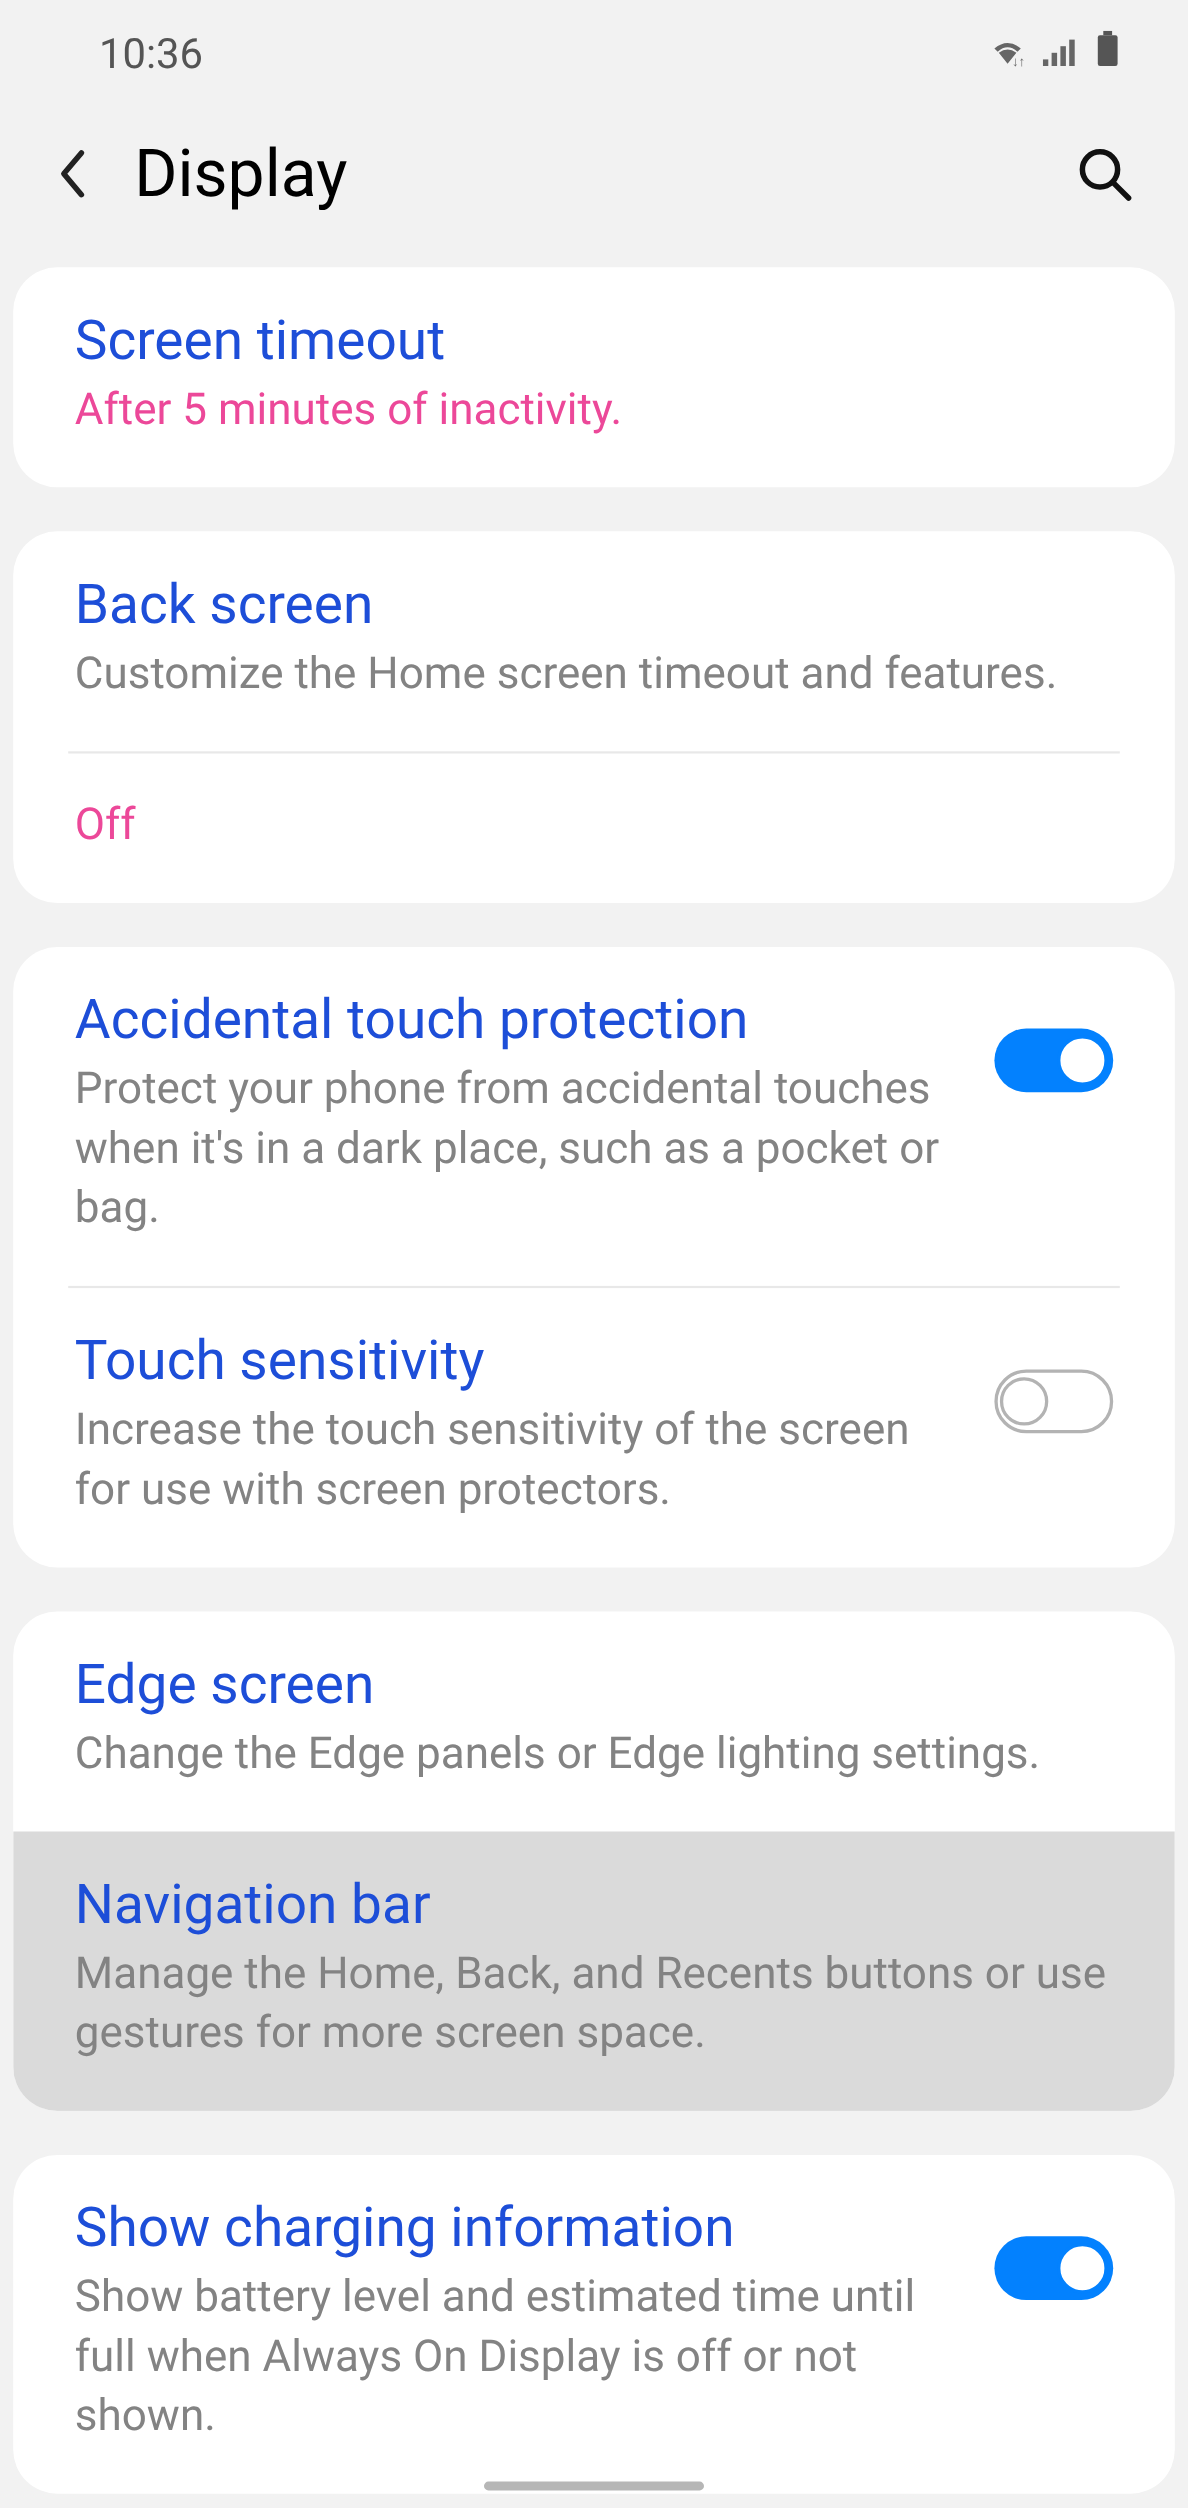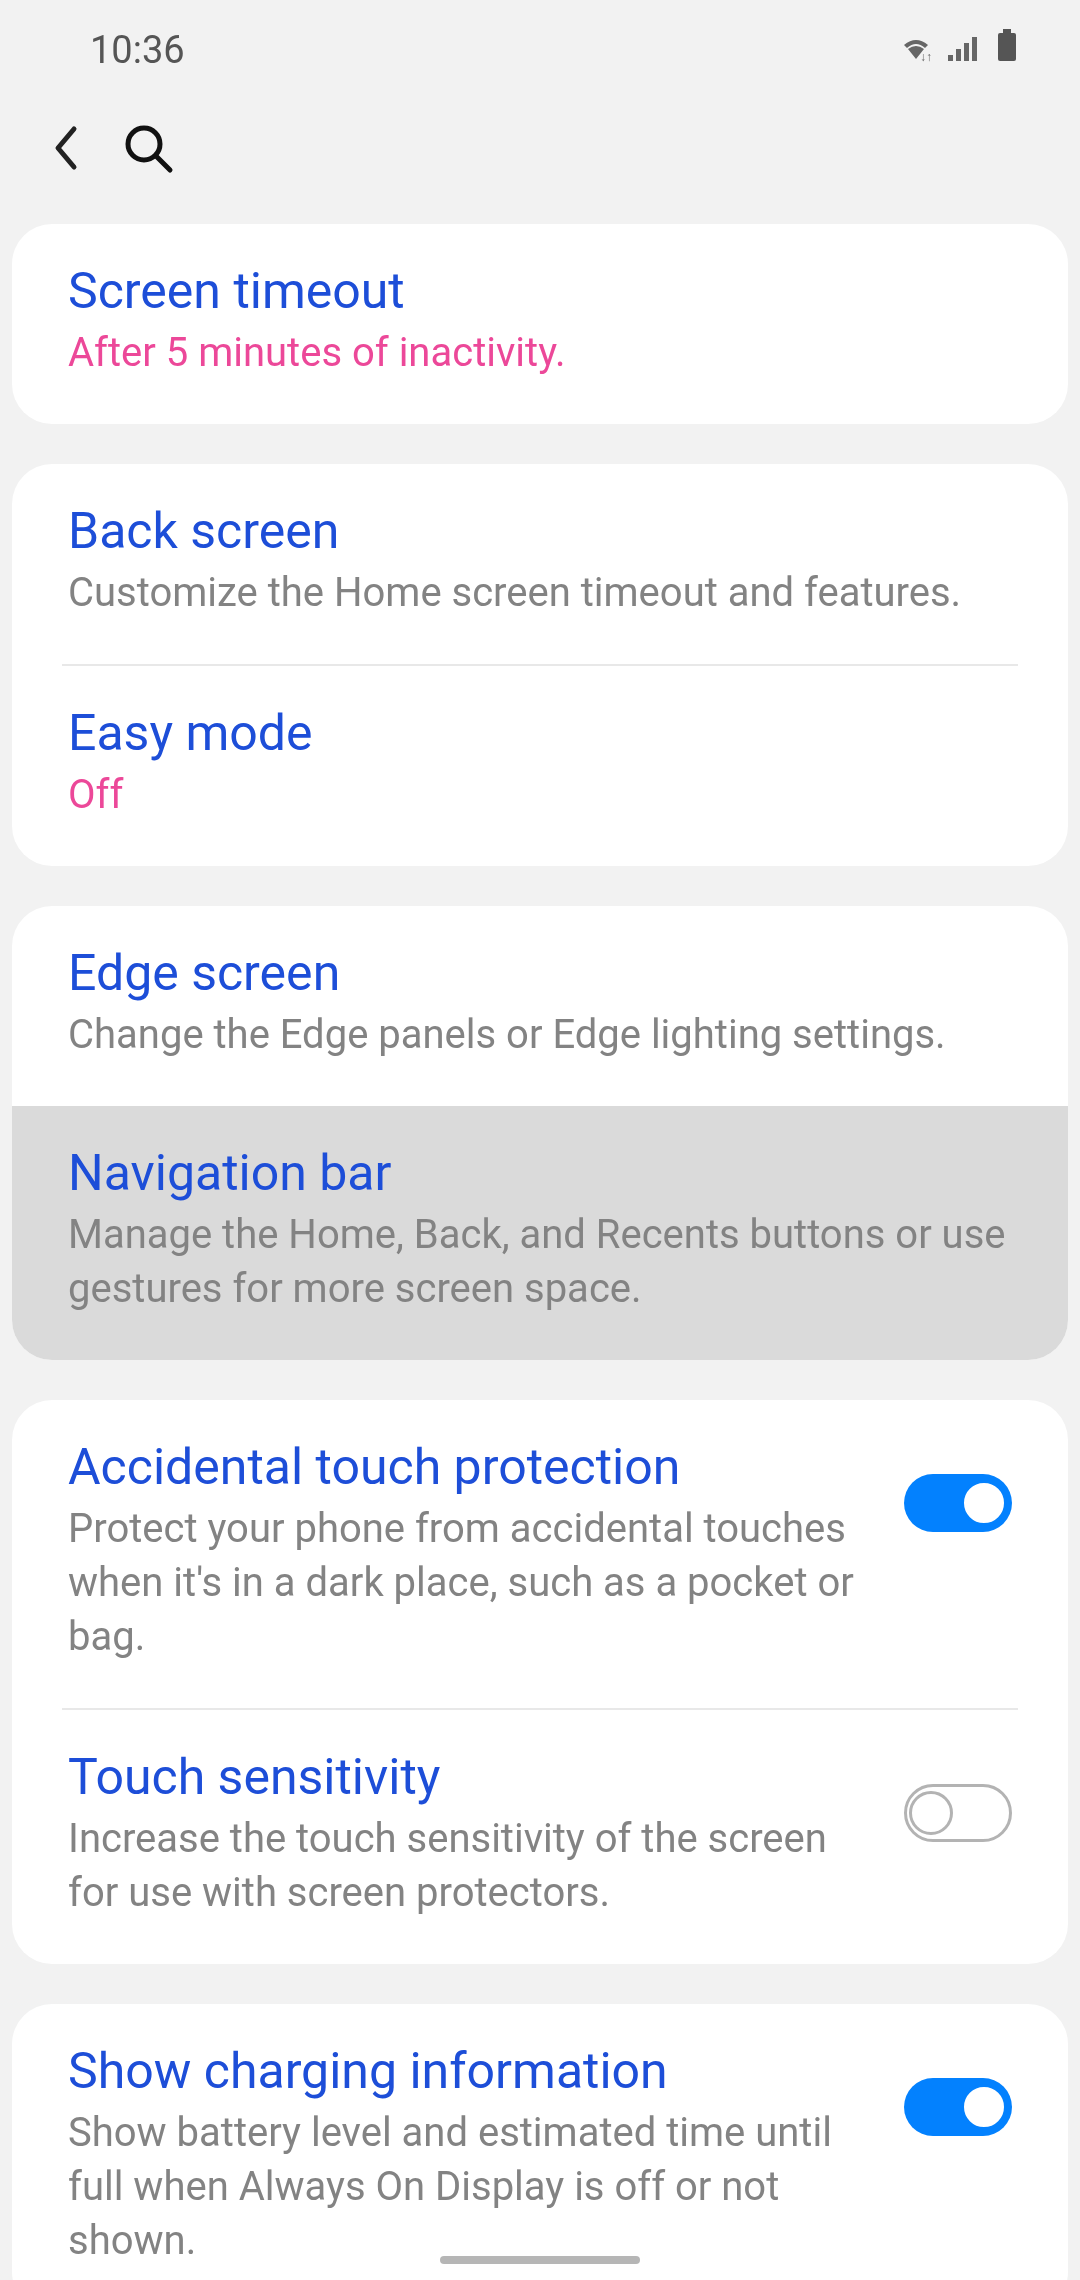--- a/index.html
+++ b/index.html
@@ -173,20 +173,21 @@
     </span>
   </div>
 </div>
 
 <div class="header">
   <div class="back-btn">
     <svg width="32" height="50" viewBox="0 0 32 50">
         <path d="M24 6 L8 25 L24 44" stroke="#222" stroke-width="5" fill="none" stroke-linecap="round" stroke-linejoin="round"></path>
       </svg>
   </div>
+  <div class="header-title">Display</div>
   <div class="search-btn">
     <svg width="52" height="52" viewBox="0 0 52 52">
         <circle cx="22" cy="22" r="16" stroke="#111" stroke-width="5" fill="none"></circle>
         <line x1="34" y1="34" x2="48" y2="48" stroke="#111" stroke-width="5" stroke-linecap="round"></line>
       </svg>
   </div>
 </div>
 
 <div class="content">
 
@@ -197,33 +198,21 @@
     </div>
   </div>
 
   <div class="card">
     <div class="item">
       <div class="item-title">Back screen</div>
       <div class="item-sub">Customize the Home screen timeout and features.</div>
     </div>
     <div class="divider"></div>
     <div class="item">
-      <div class="item-title">Easy mode</div>
       <div class="item-sub blue">Off</div>
-    </div>
-  </div>
-
-  <div class="card">
-    <div class="item">
-      <div class="item-title">Edge screen</div>
-      <div class="item-sub">Change the Edge panels or Edge lighting settings.</div>
-    </div>
-    <div class="item highlighted">
-      <div class="item-title">Navigation bar</div>
-      <div class="item-sub">Manage the Home, Back, and Recents buttons or use gestures for more screen space.</div>
     </div>
   </div>
 
   <div class="card">
     <div class="item item-with-toggle">
       <div class="item-text">
         <div class="item-title">Accidental touch protection</div>
         <div class="item-sub">Protect your phone from accidental touches when it's in a dark place, such as a pocket or bag.</div>
       </div>
       <div class="toggle on">
@@ -236,20 +225,31 @@
         <div class="item-title">Touch sensitivity</div>
         <div class="item-sub">Increase the touch sensitivity of the screen for use with screen protectors.</div>
       </div>
       <div class="toggle off">
         <div class="toggle-knob"></div>
       </div>
     </div>
   </div>
 
   <div class="card">
+    <div class="item">
+      <div class="item-title">Edge screen</div>
+      <div class="item-sub">Change the Edge panels or Edge lighting settings.</div>
+    </div>
+    <div class="item highlighted">
+      <div class="item-title">Navigation bar</div>
+      <div class="item-sub">Manage the Home, Back, and Recents buttons or use gestures for more screen space.</div>
+    </div>
+  </div>
+
+  <div class="card">
     <div class="item item-with-toggle">
       <div class="item-text">
         <div class="item-title">Show charging information</div>
         <div class="item-sub">Show battery level and estimated time until full when Always On Display is off or not shown.</div>
       </div>
       <div class="toggle on">
         <div class="toggle-knob"></div>
       </div>
     </div>
   </div>

